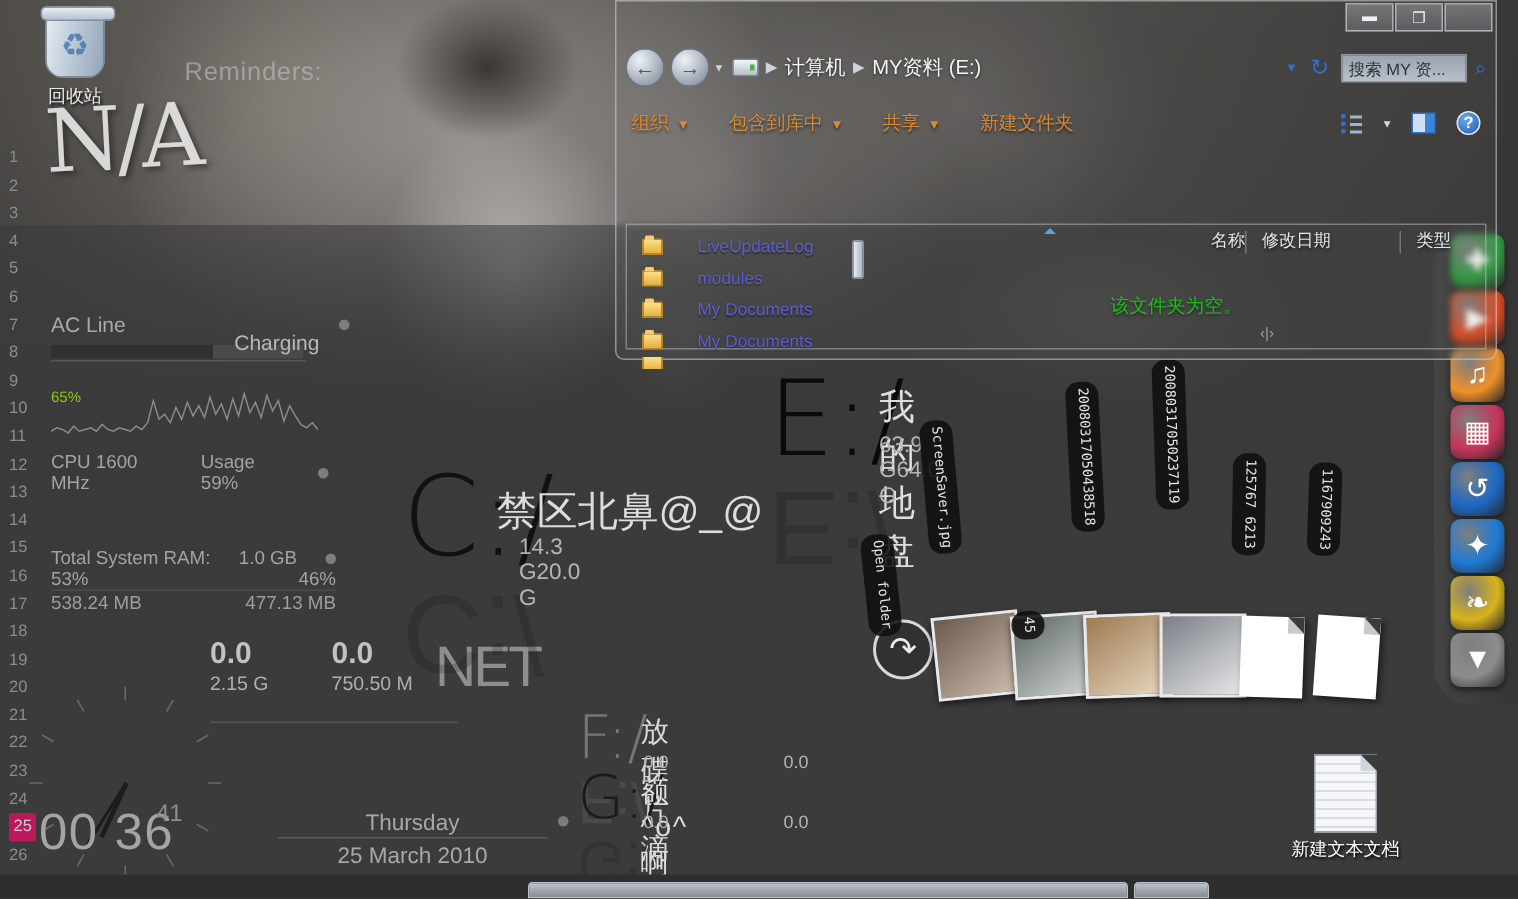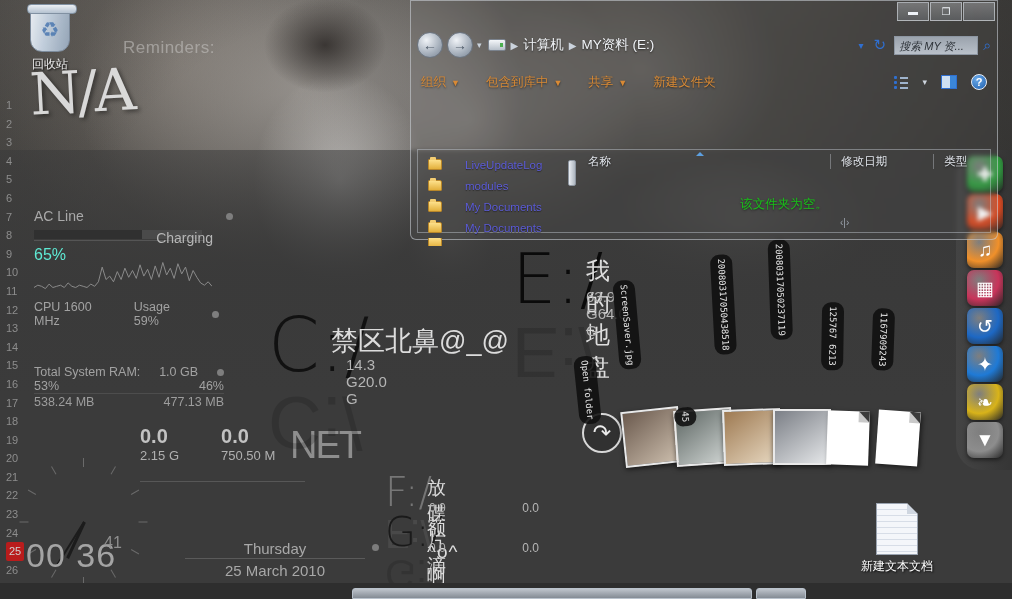--- a/index.html
+++ b/index.html
@@ -44,21 +44,21 @@
   #scrim { position:absolute; left:0; top:150px; width:1012px; height:449px;
     background: linear-gradient(180deg, rgba(58,58,58,.55), rgba(58,58,58,.97) 30%, #3b3b3b 55%); }
 
   
   #calendar-strip {
     position:absolute; left:4px; top:96px; width:24px;
     font-size: 11px; color:#8d8d8d; line-height:18.6px;
     text-align:left; user-select:none;
   }
   #calendar-strip .day { height:18.6px; padding-left:2px; }
-  #calendar-strip .day.today { background:#b91c1c; color:#cfcfcf; display:inline-block; padding:0 3px; border-radius:2px;}
+  #calendar-strip .day.today { background:#be185d; color:#cfcfcf; display:inline-block; padding:0 3px; border-radius:2px;}
 
   
   #recycle-bin { position:absolute; left:14px; top:8px; width:72px; text-align:center; }
   .rb-can {
     width:40px;height:44px;margin:0 auto;
     background: linear-gradient(100deg,#eef3f8 0%, #c7d4e2 40%, #97a8bb 100%);
     border-radius: 4px 4px 12px 12px;
     border:1px solid #7e8ea0;
     position:relative; opacity:.96;
   }
@@ -78,22 +78,22 @@
   }
 
   
   .gadget { position:absolute; color:#a8a8a8; }
   .gad-title { font-size:14px; color:#a9a9a9; }
   .gad-dot { width:7px;height:7px;border-radius:50%;background:#7e7e7e; display:inline-block; }
 
   #battery-gadget { left:34px; top:208px; width:185px; }
   #battery-gadget .bar-track { height:9px; width:168px; background:#4a4a4a; margin-top:6px;}
   #battery-gadget .bar-fill { height:9px; width:64%; background:#303030; }
-  #battery-gadget .pct { font-size:16px; color:#5eead4; margin-top:5px;}
-  #battery-gadget .charging { position:absolute; right:6px; top:22px; font-size:14px; color:#b7b7b7;}
+  #battery-gadget .pct { font-size:10px; color:#84cc16; margin-top:19px;}
+  #battery-gadget .charging { position:absolute; right:6px; top:12px; font-size:14px; color:#b7b7b7;}
   #battery-gadget .hr { border-top:1px solid #555; width:170px; margin-top:1px;}
 
   #cpu-gadget { left:34px; top:258px; width:185px; }
   #cpu-gadget .graph { height:34px; width:178px; }
   #cpu-gadget .lbl { font-size:12.5px; color:#a2a2a2; margin-top:4px; display:flex; gap:16px; align-items:center;}
 
   #ram-gadget { left:34px; top:365px; width:190px; }
   #ram-gadget .row1 { font-size:12.5px; color:#a2a2a2; display:flex; justify-content:space-between; align-items:center;}
   #ram-gadget .row2 { font-size:12.5px; color:#a2a2a2; display:flex; justify-content:space-between; }
   #ram-gadget .row3 { font-size:12.5px; color:#9d9d9d; display:flex; justify-content:space-between; border-top:1px solid #4d4d4d; padding-top:1px;}
@@ -211,21 +211,21 @@
   .nav-circle.fwd { margin-left:4px; }
   .nav-caret { color:#c9d2dc; font-size:9px; margin:0 6px 0 4px;}
   .drive-ico { width:18px;height:12px;border-radius:2px;background:linear-gradient(180deg,#f4f6f9,#b7bfc9);
     border:1px solid #7a828d; position:relative;}
   .drive-ico:after{content:"";position:absolute;right:2px;top:3px;width:3px;height:4px;background:#4caf50;}
   .crumb-sep { color:#cbd3dd; font-size:10px; margin:0 5px; }
   .crumb { color:#f1f4f8; font-size:13.5px; text-shadow:0 1px 2px rgba(0,0,0,.6); }
   #addr-caret { margin-left:auto; color:#2f6fd0; font-size:10px; }
   #refresh-ico { color:#2f6fd0; font-size:15px; margin:0 8px 0 10px; }
   #search-box { width:84px; height:19px; border:1px solid #8d96a2;
-    background:linear-gradient(180deg,#9ba3ad,#b9c0c9); font-style:italic;
+    background:linear-gradient(180deg,#9ba3ad,#b9c0c9); 
     font-size:11px; color:#2d3238; padding:2px 4px; overflow:hidden; white-space:nowrap;}
   #search-ico { color:#2f6fd0; font-size:14px; margin-left:5px; }
 
   #menubar { height:20px; margin:0 4px; display:flex; gap:18px; align-items:center; padding:0 8px;
     background: linear-gradient(180deg, rgba(228,233,240,.62), rgba(200,208,218,.55));
     border:1px solid rgba(255,255,255,.35); }
   .menu-item { font-size:12px; color:#6b7380; text-shadow:0 0 1px rgba(255,255,255,.9); }
 
   #cmdbar { height:30px; display:flex; align-items:center; gap:0; padding:0 10px; }
   .cmd { font-size:12.5px; color:#d98a35; margin-right:26px; text-shadow:0 1px 2px rgba(0,0,0,.55);}
@@ -247,21 +247,21 @@
      border:1px solid #b9872a;border-radius:1px 2px 1px 1px;position:relative;}
   .folder-ico:before{content:"";position:absolute;left:1px;top:-3px;width:6px;height:3px;background:#f3cd72;border-radius:1px 1px 0 0;}
   .nav-label { font-size:11.5px; color:#5b5bd6; text-shadow:0 1px 1px rgba(0,0,0,.45); }
   #splitter { position:absolute; left:150px; top:10px; width:8px; height:26px;
      background:linear-gradient(90deg,#e9edf2,#aeb6c0); border:1px solid #8e96a1; border-radius:2px;}
   #list-pane { position:absolute; left:160px; right:0; top:0; bottom:0; }
   #col-headers { display:flex; height:22px; align-items:center; }
   .col-h { font-size:11.5px; color:#e2e6ec; text-shadow:0 1px 2px rgba(0,0,0,.6); padding-left:10px;
      border-left:1px solid rgba(220,226,234,.35); height:15px; line-height:15px;}
   .col-h:first-child{border-left:none;}
-  #col-name{width:270px;} #col-date{width:110px;} #col-type{width:60px;}
+  #col-name{width:270px;text-align:right;} #col-date{width:110px;} #col-type{width:60px;}
   #empty-msg { position:absolute; left:0; right:0; top:46px; text-align:center;
      font-size:12.5px; color:#18c018; text-shadow:0 1px 2px rgba(0,0,0,.5); }
   #sort-arrow { position:absolute; left:118px; top:2px; width:0;height:0;
      border-left:4px solid transparent;border-right:4px solid transparent;border-bottom:4px solid #5c9fe0;}
   #resize-grip { position:absolute; left:262px; bottom:4px; color:#9aa2ac; font-size:10px;}
 
   
   #taskbar { position:absolute; left:0; bottom:0; width:1012px; height:16px; background:#2e2e2e;}
   #tb-window { position:absolute; left:352px; bottom:0; width:400px; height:11px;
      border:1px solid #b9c2cc; border-radius:3px 3px 0 0;

